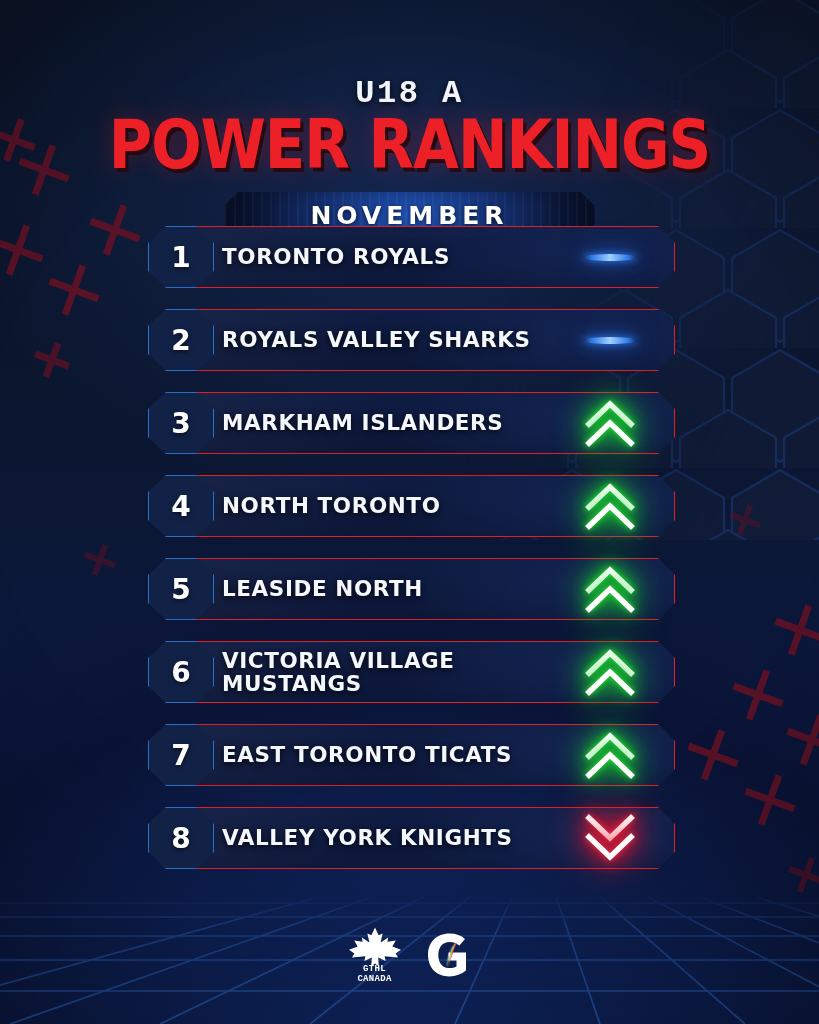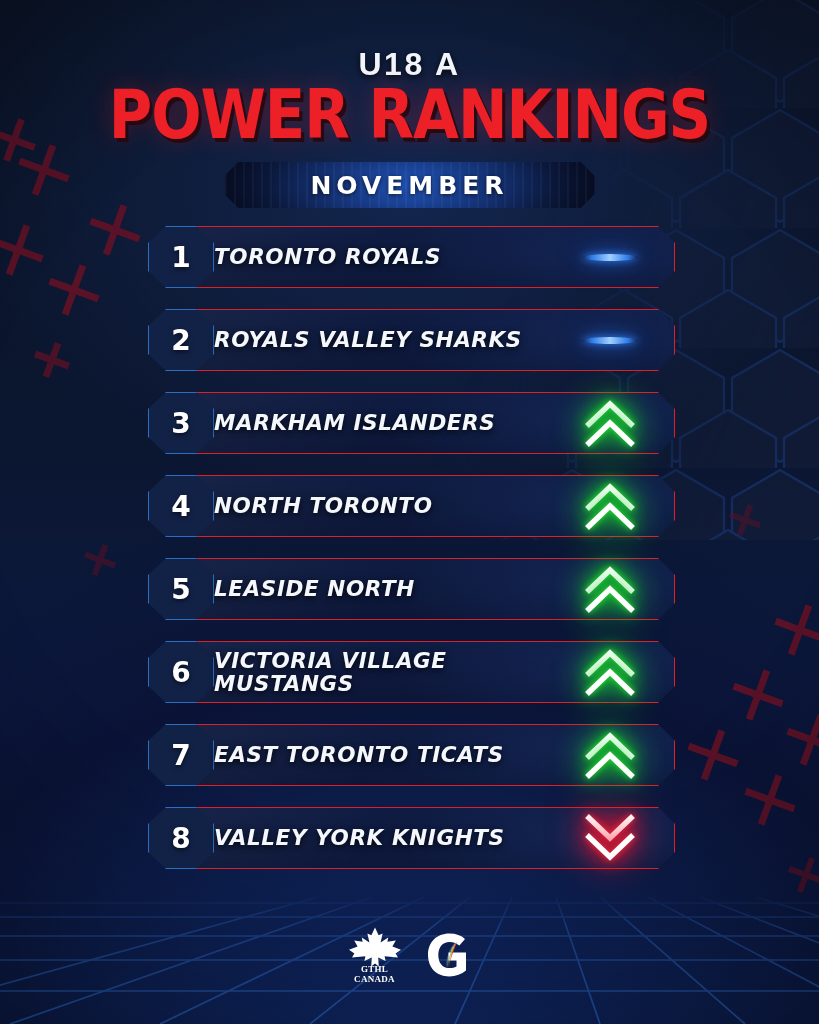--- a/index.html
+++ b/index.html
@@ -39,23 +39,24 @@
     position:absolute; left:0; right:0; top:48px;
     text-align:center;
     z-index:5;
   }
 
   #age-group {
     font-size:32px;
     font-weight:bold;
     letter-spacing:2.5px;
     color:#f2f5fb;
-    font-family:Liberation Sans, sans-serif;
+    font-family:Liberation Mono, monospace;
     text-shadow:0 2px 7px rgba(0,0,0,.85);
     line-height:1;
+    margin-top:30px;
   }
 
   #main-title {
     margin-top:6px;
     font-size:57px;
     font-weight:bold;
     letter-spacing:-1px;
     color:#ee2027;
     font-family:"DejaVu Sans", sans-serif;
     transform:scaleX(1.04) scaleY(1.18);
@@ -136,30 +137,29 @@
   .rank-number {
     font-size:28px; font-weight:bold;
     color:#ffffff;
     font-family:"DejaVu Sans", sans-serif;
     letter-spacing:0;
     text-shadow:0 2px 5px rgba(0,0,0,.6);
   }
 
   .team-name {
     position:relative; z-index:3;
-    margin-left:0;
+    margin-left:8px;
     width:330px;
     font-size:21.5px;
     font-weight:bold;
     letter-spacing:.6px;
     line-height:1.08;
     color:#f4f7fc;
     font-family:"DejaVu Sans", sans-serif;
     text-shadow:0 2px 6px rgba(0,0,0,.8);
-    font-style:italic;
   }
   .team-name.two-line { font-size:21.5px; }
 
   
   .trend {
     position:relative; z-index:3;
     margin-left:auto;
     margin-right:34px;
     width:62px; height:56px;
     display:flex; align-items:center; justify-content:center;
@@ -192,21 +192,21 @@
     z-index:6;
   }
   .logo-gthl { display:flex; flex-direction:column; align-items:center; }
   .logo-gthl-text {
     margin-top:-4px;
     font-size:9px; font-weight:bold;
     color:#ffffff;
     letter-spacing:.3px;
     line-height:9.5px;
     text-align:center;
-    font-family:Liberation Serif, serif;
+    font-family:Liberation Mono, monospace;
   }
 </style>
 </head>
 <body>
 
 <div id="stage">
 
   <svg class="layer" id="hexfield" viewBox="0 0 819 1024" preserveAspectRatio="none">
     <defs>
       <pattern id="hexpat" width="104" height="120" patternUnits="userSpaceOnUse" patternTransform="translate(0,-12)">

